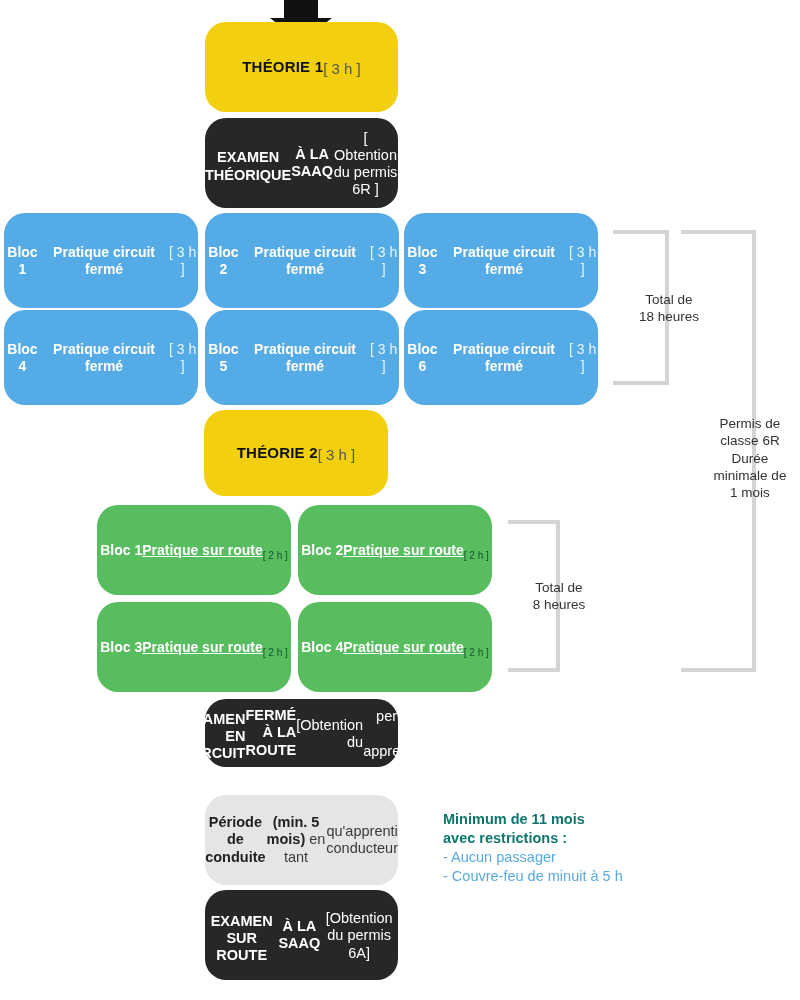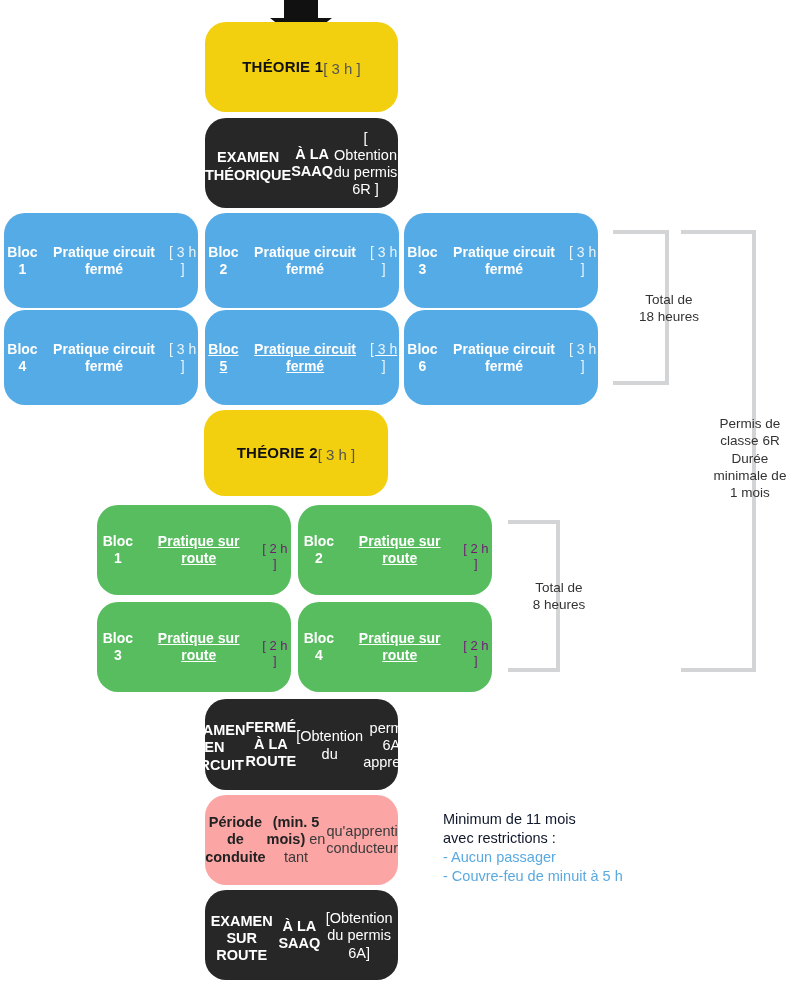--- a/index.html
+++ b/index.html
@@ -59,25 +59,25 @@
   .blue .l2 { font-size: 14px; }
   .blue .l3 { font-size: 14px; font-weight: normal; color: #eaf4fb; margin-top: 1px; }
 
   
   .green {
     background: #57bd5f;
     color: #ffffff;
   }
   .green .l1 { font-size: 14px; }
   .green .l2 { font-size: 14px; text-decoration: underline; }
-  .green .l3 { font-size: 13px; font-weight: normal; color: #701a75; margin-top: 12px; }
+  .green .l3 { font-size: 10px; font-weight: normal; color: #14532d; margin-top: 12px; }
 
   
   .grey {
-    background: #fca5a5;
+    background: #e5e5e5;
     color: #222222;
   }
   .grey .gline { font-size: 14.5px; }
   .grey .b { font-weight: bold; }
   .grey .n { font-weight: normal; color: #3a3a3a; }
 
   
   .arrow {
     position: absolute;
   }
@@ -97,21 +97,21 @@
     line-height: 1.28;
     font-weight: normal;
   }
 
   
   .note {
     position: absolute;
     font-size: 14.5px;
     line-height: 1.32;
   }
-  .note .hdr { color: #0f172a; font-weight: normal; }
+  .note .hdr { color: #0f766e; font-weight: bold; }
   .note .itm { color: #5aa9e0; font-weight: normal; }
 </style>
 </head>
 <body>
 
 <div id="canvas">
 
   <div class="arrow" style="left:270px; top:0px; width:62px; height:42px;">
     <svg width="62" height="42" viewBox="0 0 62 42" xmlns="http://www.w3.org/2000/svg">
       <polygon points="14,0 48,0 48,18 62,18 31,42 0,18 14,18" fill="#111111"></polygon>
@@ -143,21 +143,21 @@
     <div class="l1">Bloc 3</div>
     <div class="l2">Pratique circuit fermé</div>
     <div class="l3">[ 3 h ]</div>
   </div>
 
   <div class="box blue" style="left:4px; top:310px; width:194px; height:95px;">
     <div class="l1">Bloc 4</div>
     <div class="l2">Pratique circuit fermé</div>
     <div class="l3">[ 3 h ]</div>
   </div>
-  <div class="box blue" style="left:205px; top:310px; width:194px; height:95px;text-decoration:underline;">
+  <div class="box blue" style="left:205px; top:310px; width:194px; height:95px;">
     <div class="l1">Bloc 5</div>
     <div class="l2">Pratique circuit fermé</div>
     <div class="l3">[ 3 h ]</div>
   </div>
   <div class="box blue" style="left:404px; top:310px; width:194px; height:95px;">
     <div class="l1">Bloc 6</div>
     <div class="l2">Pratique circuit fermé</div>
     <div class="l3">[ 3 h ]</div>
   </div>
 
@@ -208,21 +208,21 @@
   <div class="bline" style="left:752px; top:230px; width:4px; height:442px;"></div>
   <div class="bline" style="left:681px; top:668px; width:75px; height:4px;"></div>
   <div class="sidelabel" style="left:700px; top:415px; width:100px;">
     <div>Permis de</div>
     <div>classe 6R</div>
     <div>Durée</div>
     <div>minimale de</div>
     <div>1 mois</div>
   </div>
 
-  <div class="box exam" style="left:205px; top:699px; width:193px; height:91px;">
+  <div class="box exam" style="left:205px; top:699px; width:193px; height:68px;text-align:right;">
     <div class="l1">EXAMEN EN CIRCUIT</div>
     <div class="l2">FERMÉ À LA ROUTE</div>
     <div class="l3">[Obtention du</div>
     <div class="l3">permis 6A apprenti]</div>
   </div>
 
   <div class="box grey" style="left:205px; top:795px; width:193px; height:90px;">
     <div class="gline b">Période de conduite</div>
     <div class="gline"><span class="b">(min. 5 mois)</span><span class="n"> en tant</span></div>
     <div class="gline n">qu'apprenti conducteur</div>

